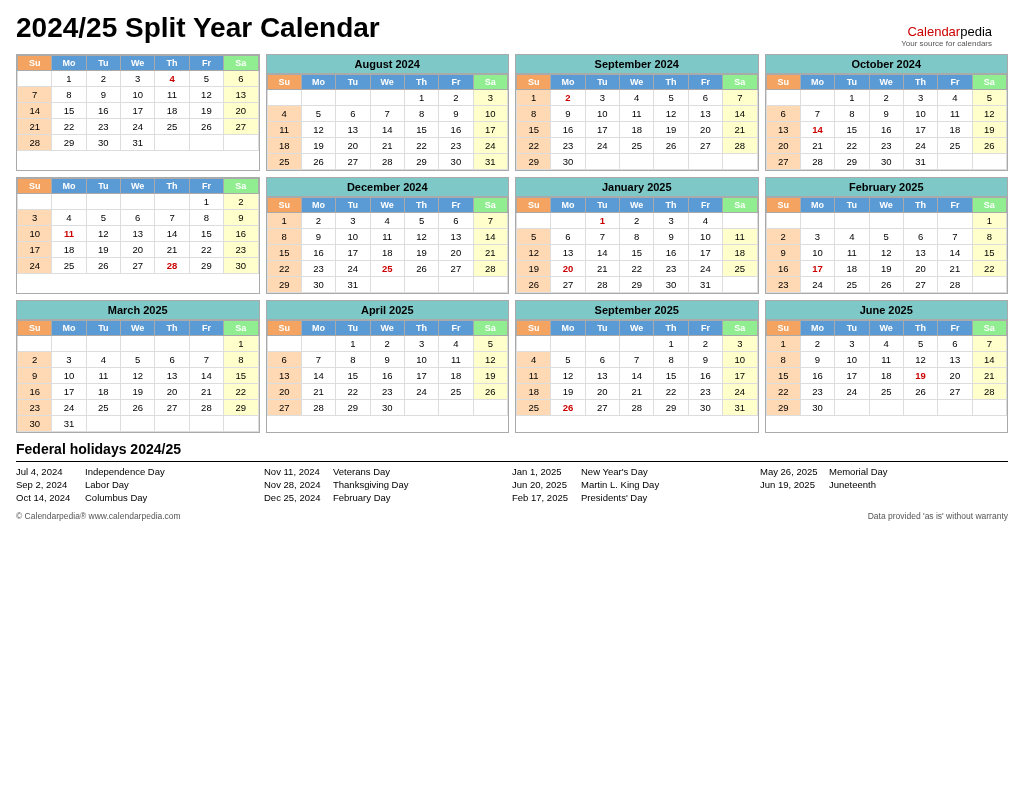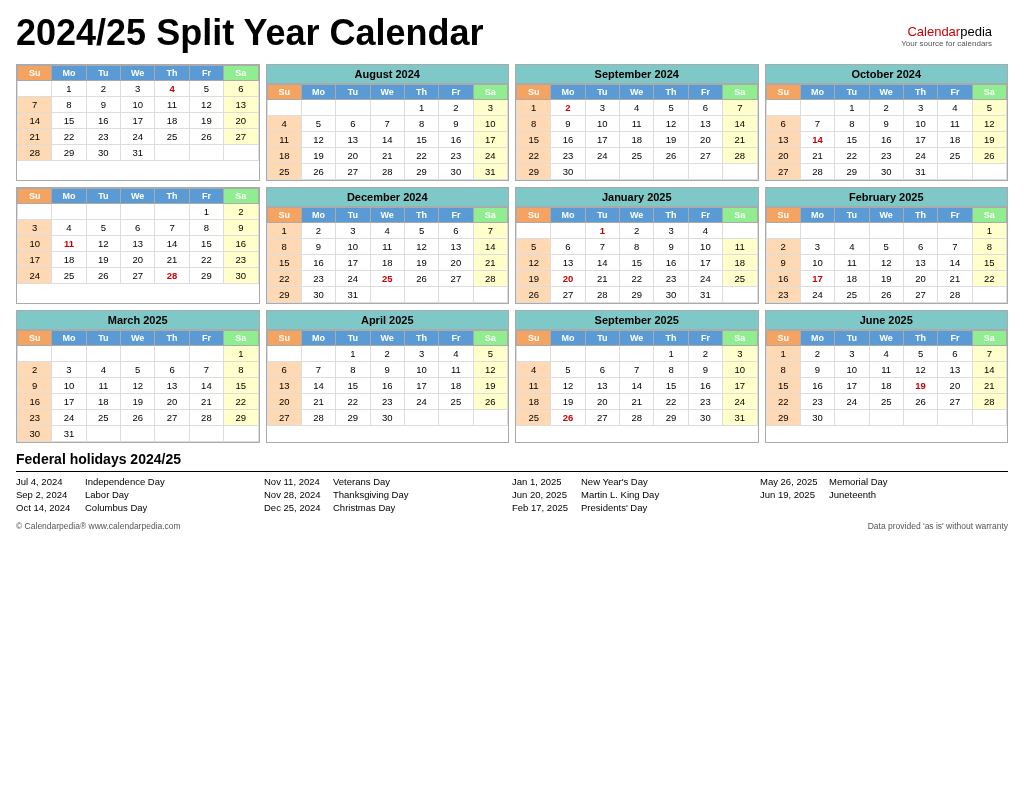--- a/index.html
+++ b/index.html
@@ -5,21 +5,21 @@
     * { box-sizing: border-box; margin: 0; padding: 0; }
     body {
       font-family: Arial, sans-serif;
       background: #fff;
       padding: 12px 16px;
       width: 1024px;
       min-height: 807px;
       color: #000;
     }
     .page-title {
-      font-size: 36px;
+      font-size: 28px;
       font-weight: bold;
       margin-bottom: 10px;
       color: #000;
     }
     .calendars-grid {
       display: grid;
       grid-template-columns: repeat(4, 1fr);
       gap: 6px;
       margin-bottom: 8px;
     }
@@ -900,21 +900,21 @@
           <div class="holiday-row">
             <span class="holiday-date">Nov 11, 2024</span>
             <span class="holiday-name">Veterans Day</span>
           </div>
           <div class="holiday-row">
             <span class="holiday-date">Nov 28, 2024</span>
             <span class="holiday-name">Thanksgiving Day</span>
           </div>
           <div class="holiday-row">
             <span class="holiday-date">Dec 25, 2024</span>
-            <span class="holiday-name">Christmas Day</span>
+            <span class="holiday-name">February Day</span>
           </div>
         </div>
         <div class="holiday-col">
           <div class="holiday-row">
             <span class="holiday-date">Jan 1, 2025</span>
             <span class="holiday-name">New Year's Day</span>
           </div>
           <div class="holiday-row">
             <span class="holiday-date">Jun 20, 2025</span>
             <span class="holiday-name">Martin L. King Day</span>

